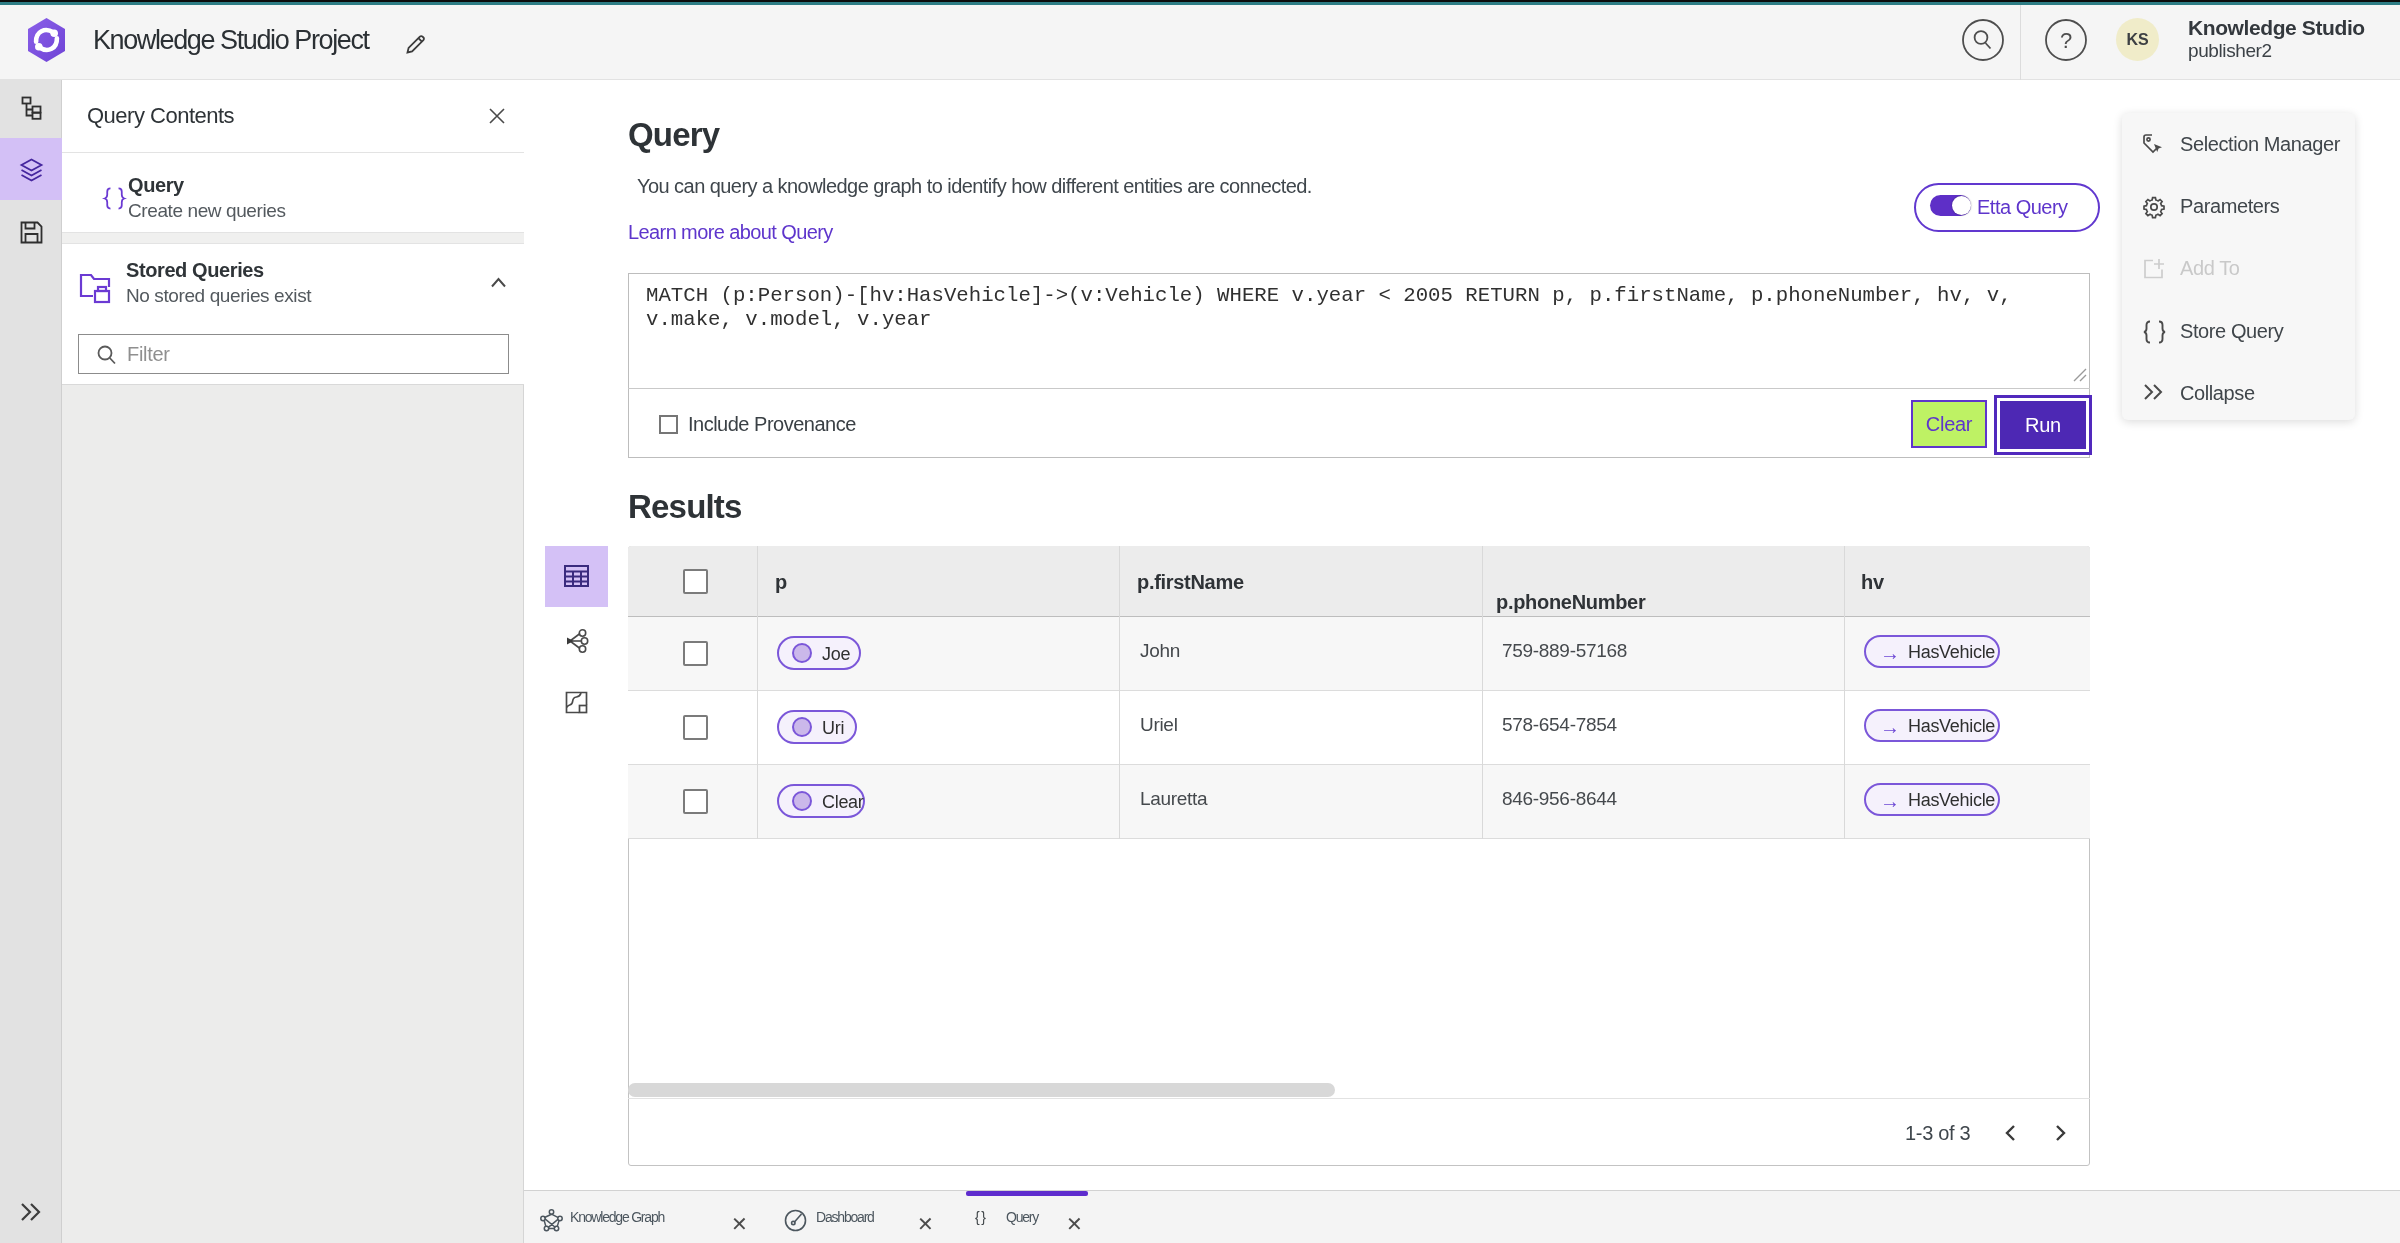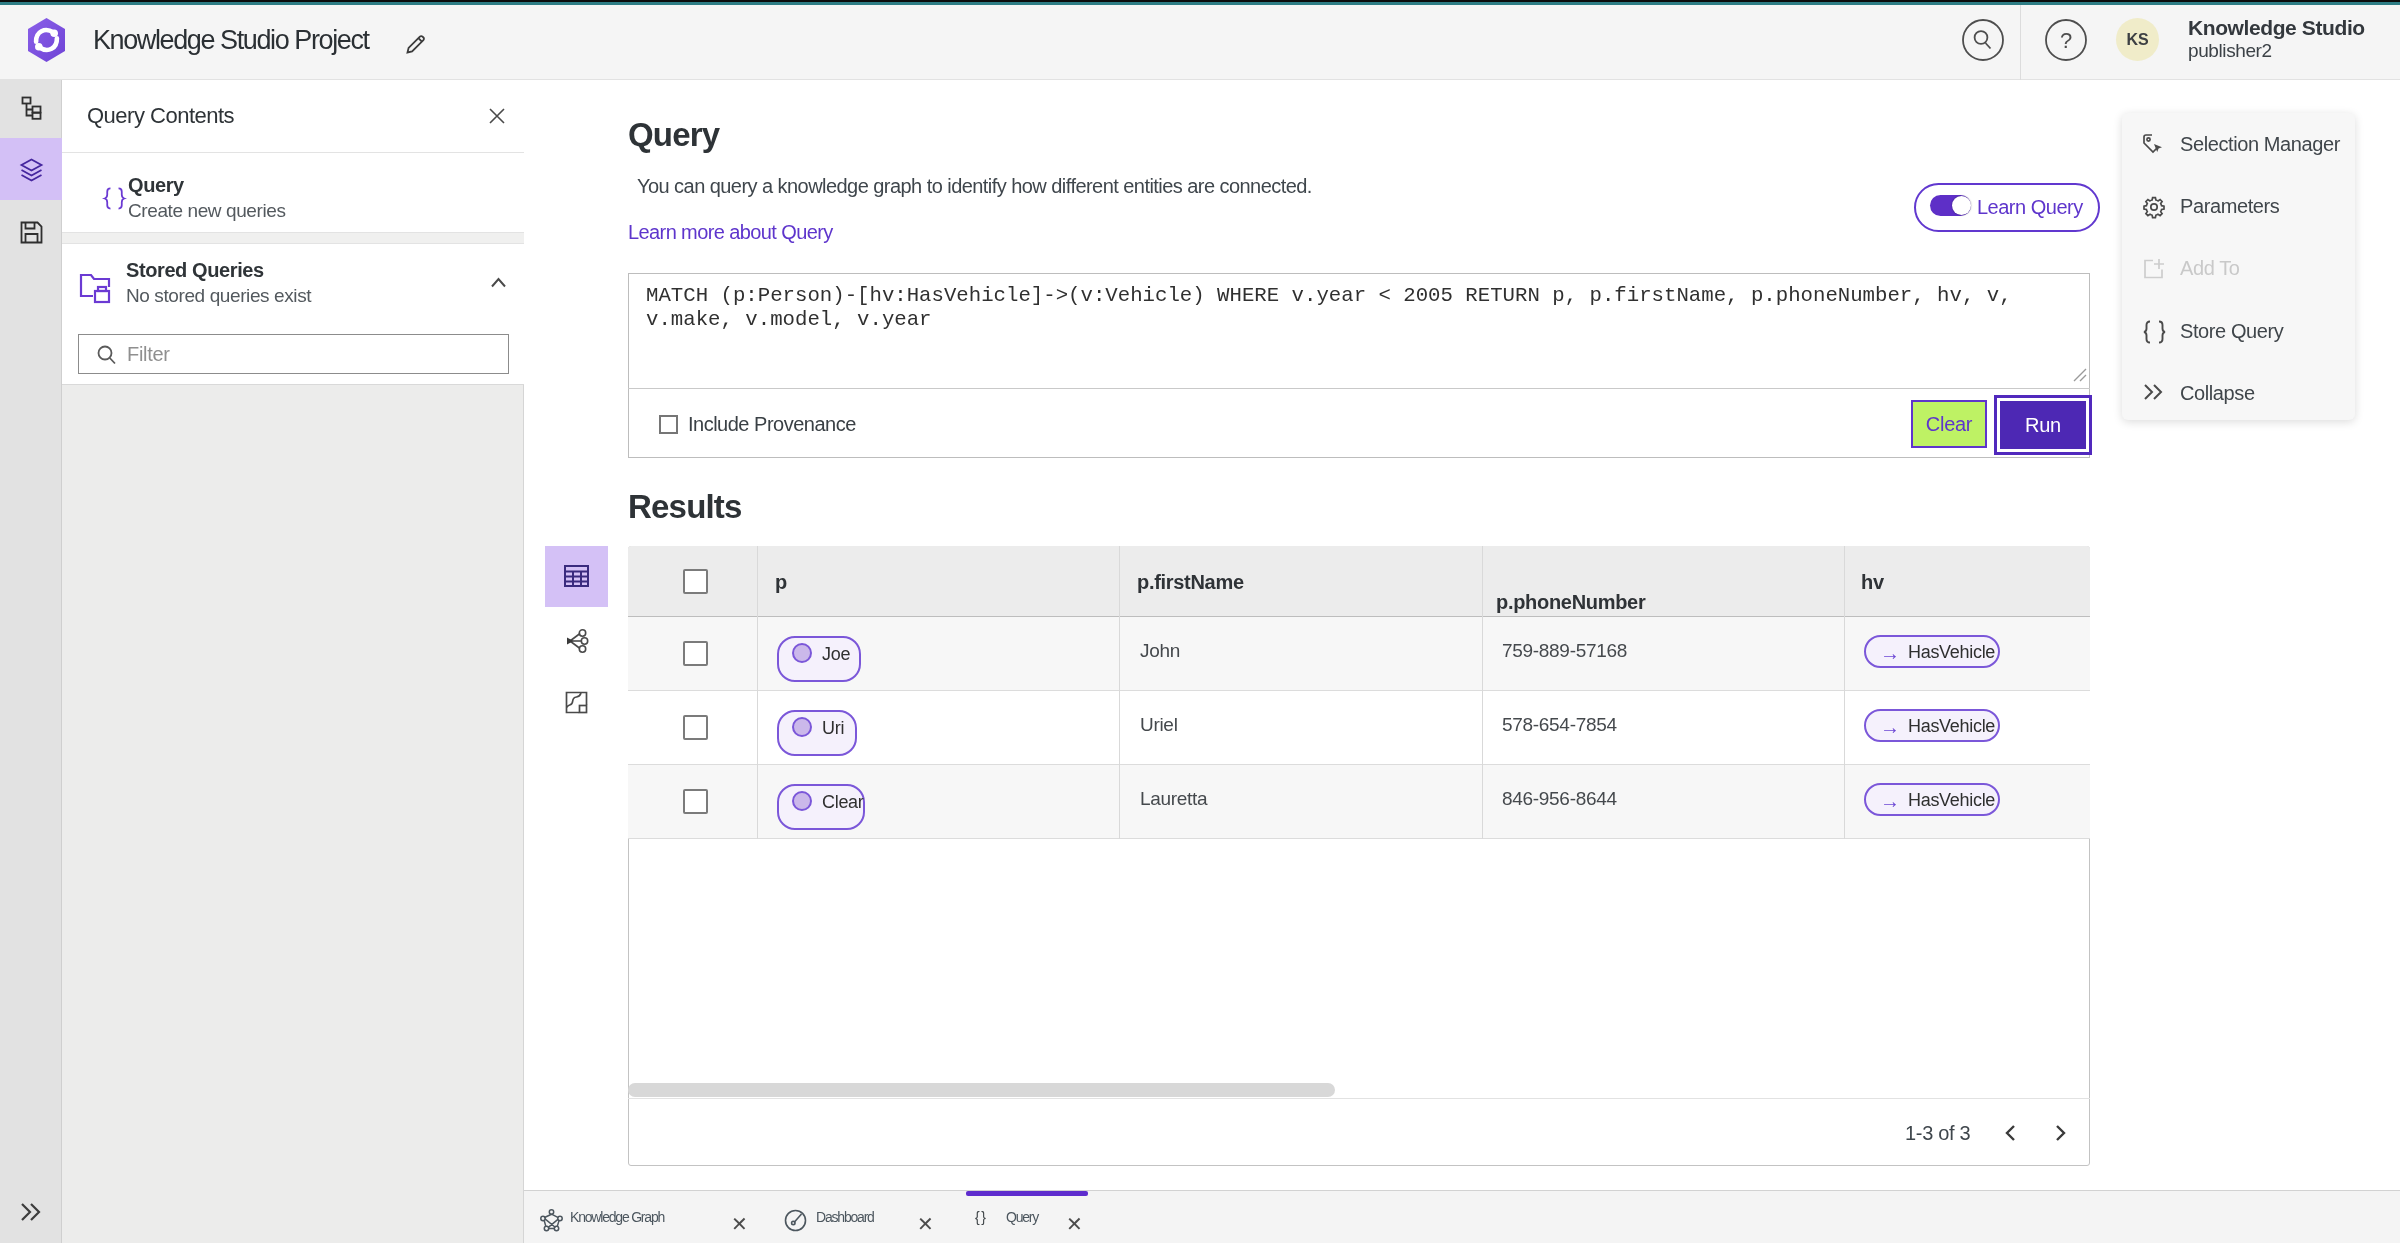--- a/index.html
+++ b/index.html
@@ -48,21 +48,21 @@
 #runouter { left:1994px; top:395px; width:98px; height:60px; border:3px solid #5129bd; background:#fff; }
 #runinner { left:2000px; top:401px; width:86px; height:48px; background:#4d28b4; color:#fff; font-size:20px; text-align:center; line-height:48px; letter-spacing:-0.3px;}
 
 #rtoolhl { left:545px; top:546px; width:63px; height:61px; background:#d4c1f6; }
 #rtable { left:628px; top:546px; width:1462px; height:620px; border:1px solid #c3c3c3; border-radius:3px; background:#fff;}
 #thead { left:628px; top:546px; width:1462px; height:71px; background:#ececec; border-bottom:1px solid #bdbdbd; border-radius:3px 3px 0 0;}
 .th { position:absolute; font-size:20px; font-weight:bold; color:#2f3337; top:571px; letter-spacing:-0.3px;}
 .row { position:absolute; left:628px; width:1462px; height:74px; }
 .colsep { position:absolute; width:1px; background:#d9d9d9; top:546px; height:293px; }
 .cb { position:absolute; width:25px; height:25px; border:2px solid #7b7b7b; background:#fff; border-radius:2px;}
-.epill { position:absolute; height:46px; border:2px solid #7b57d9; border-radius:18px; background:#f5f1fc; }
+.epill { position:absolute; height:34px; border:2px solid #7b57d9; border-radius:18px; background:#f5f1fc; }
 .ecirc { position:absolute; width:20px; height:20px; border-radius:50%; background:#cbb8ea; border:2px solid #7b57d9; left:13px; top:5px;}
 .elabel { position:absolute; left:43px; top:6px; font-size:18px; color:#303030; letter-spacing:-0.3px;}
 .cell { position:absolute; font-size:19px; color:#45494d; letter-spacing:-0.3px;}
 .hvpill { position:absolute; left:1864px; width:136px; height:33px; border:2px solid #7b57d9; border-radius:17px; background:#f5f1fc;}
 .hvarrow { position:absolute; left:14px; top:5px; color:#6b46d4; font-size:20px; }
 .hvlabel { position:absolute; left:42px; top:5px; font-size:18px; color:#2f2f2f; letter-spacing:-0.3px;}
 #hscroll { left:628px; top:1083px; width:707px; height:14px; background:#d8d8d8; border-radius:7px;}
 #pagdiv { left:628px; top:1098px; width:1462px; height:1px; background:#e2e2e2;}
 #pag { left:1905px; top:1122px; font-size:20px; color:#3f464c; letter-spacing:-0.3px;}
 
@@ -189,21 +189,21 @@
 </svg>
 <div class="abs" id="filtertext">Filter</div>
 
 <div class="abs" id="main"></div>
 <h1 class="abs qh" style="left:628px; top:116px;">Query</h1>
 <div class="abs" id="pdesc">You can query a knowledge graph to identify how different entities are connected.</div>
 <div class="abs" id="learn">Learn more about Query</div>
 <div class="abs" id="showq"></div>
 <div class="abs" id="sqtrack"></div>
 <div class="abs" id="sqknob"></div>
-<div class="abs" id="sqtext">Learn Query</div>
+<div class="abs" id="sqtext">Etta Query</div>
 
 <div class="abs" id="qcard"></div>
 <div class="abs" id="qtext">MATCH (p:Person)-[hv:HasVehicle]-&gt;(v:Vehicle) WHERE v.year &lt; 2005 RETURN p, p.firstName, p.phoneNumber, hv, v,
 v.make, v.model, v.year</div>
 <svg class="abs" style="left:2073px; top:368px;" width="14" height="14" viewBox="0 0 14 14">
   <path d="M13,1 L1,13 M13,7 L7,13" stroke="#9a9a9a" stroke-width="1.4"></path>
 </svg>
 <div class="abs" id="qdiv"></div>
 <div class="abs" id="ipbox"></div>
 <div class="abs" id="iptext">Include Provenance</div>

